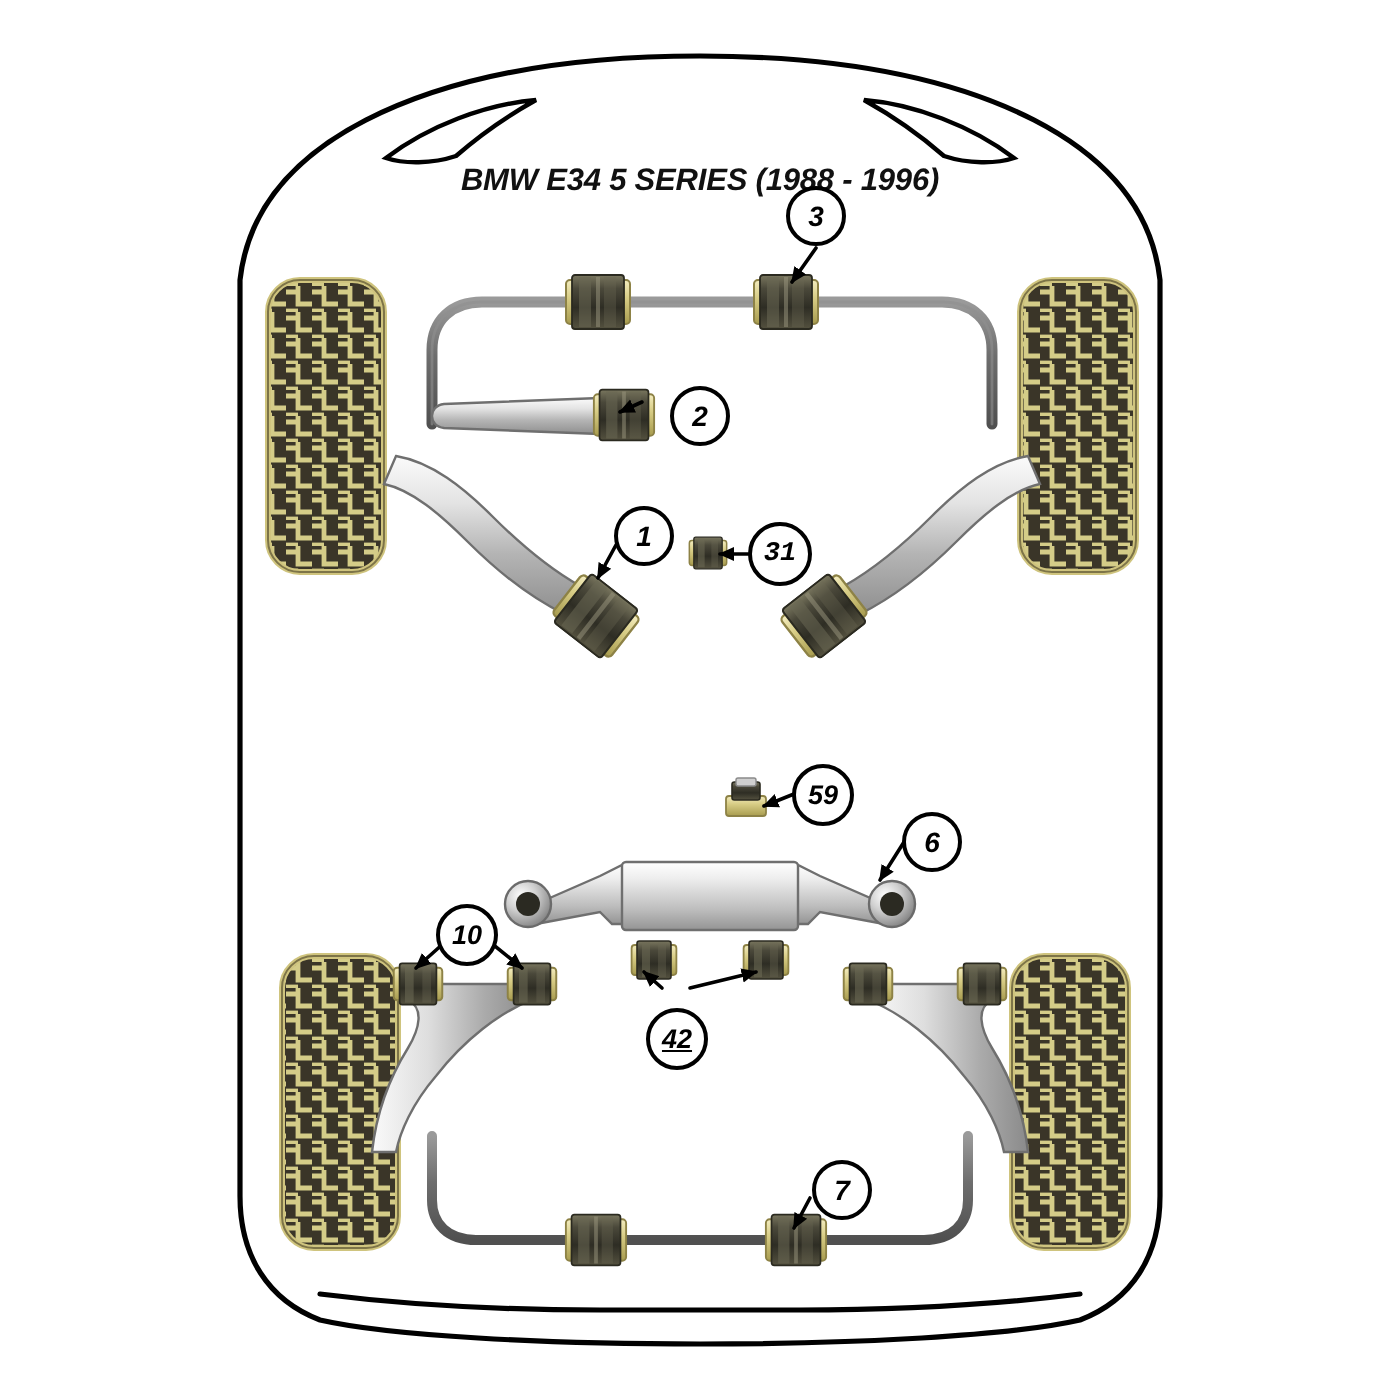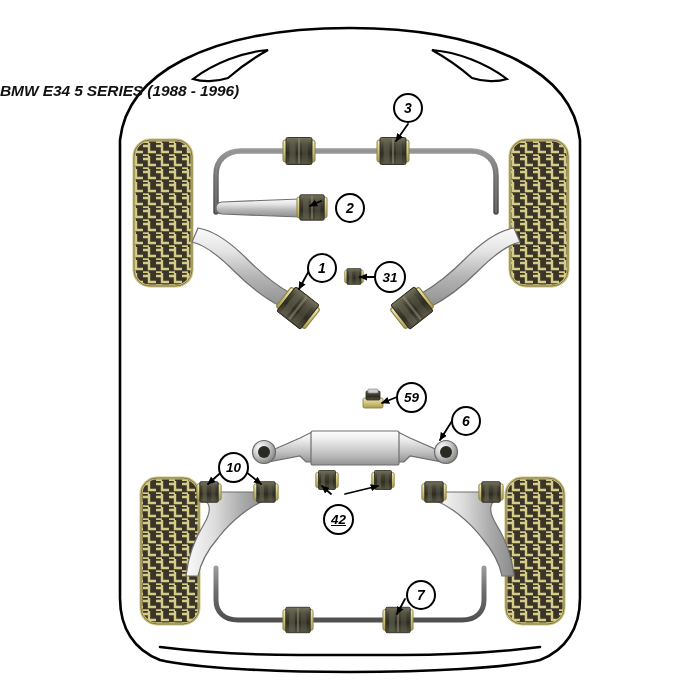--- a/index.html
+++ b/index.html
@@ -41,38 +41,38 @@
   }
   .logo-tag{
     display:block;margin-top:1px;
     font-weight:bold;font-size:4px;letter-spacing:0.4px;
     color:#b99a3a;
     transform:scaleX(1.1);
     opacity:.85;
   }
 
   .title{
-    position:absolute;left:0;top:82px;width:700px;
+    position:absolute;left:0;top:82px;width:700px;text-align:center;
     font-family:"Liberation Sans",sans-serif;
     font-weight:bold;font-style:italic;
     font-size:15.5px;letter-spacing:-0.1px;color:#111;
     white-space:nowrap;
   }
 
   
   .callout{
     position:absolute;width:30px;height:30px;border-radius:50%;
     background:#fff;border:2px solid #000;
     display:flex;align-items:center;justify-content:center;
     font-family:"Liberation Sans",sans-serif;
     font-weight:bold;font-style:italic;font-size:14px;color:#000;
     box-sizing:border-box;
     z-index:40;
   }
-  .callout.c31{width:32px;height:32px;font-size:13.5px;}
+  .callout.c31{width:32px;height:32px;font-size:13.5px;font-family:Liberation Mono, monospace;}
   .callout.c41{width:31px;height:31px;font-size:13.5px;}
   .callout.c42{width:31px;height:31px;font-size:13.5px;text-decoration:underline;}
   .callout.c10{width:31px;height:31px;font-size:13.5px;}
 </style>
 </head>
 <body>
 
 <div id="stage">
 
   <svg id="svgroot" viewBox="0 0 700 700">

